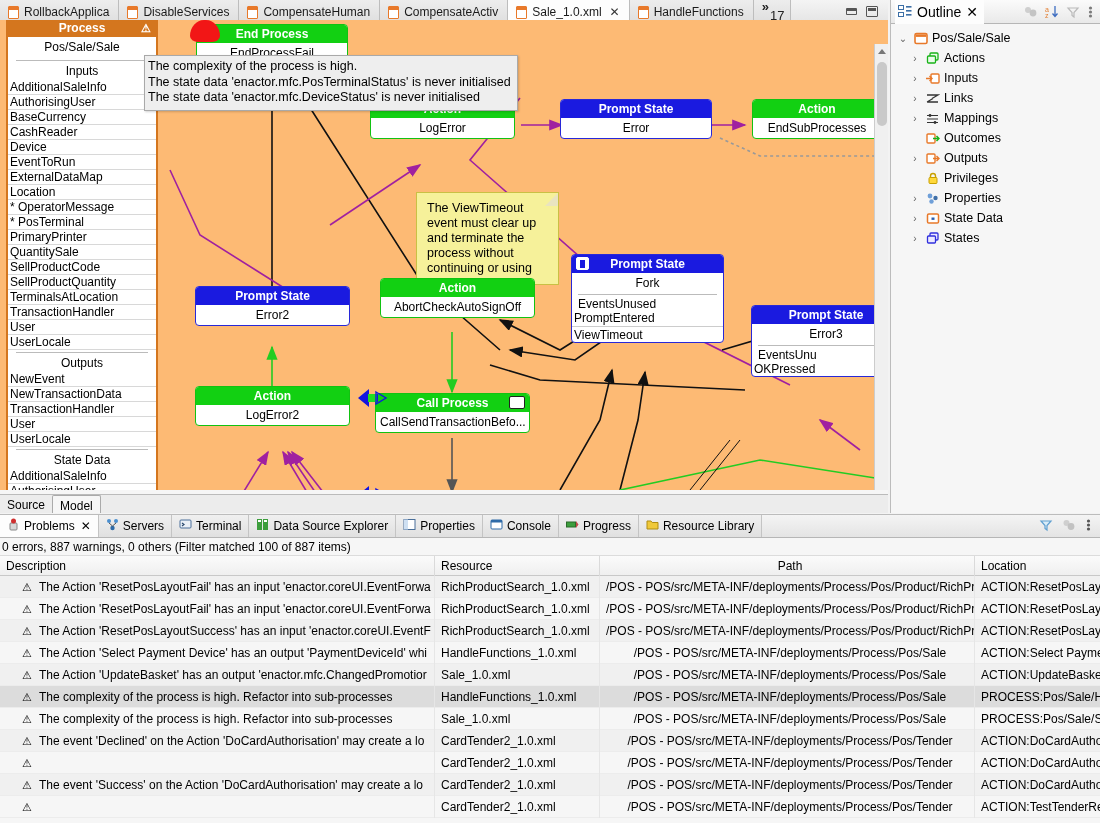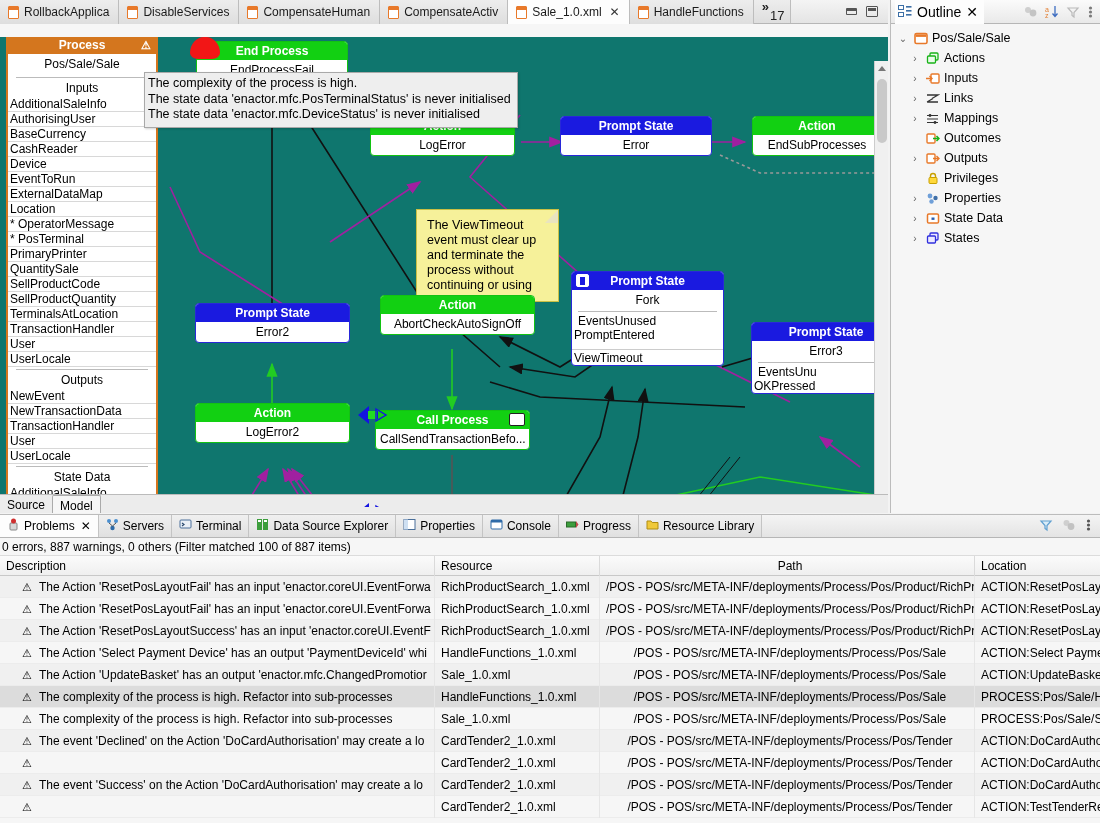--- a/index.html
+++ b/index.html
@@ -61,22 +61,22 @@
   .tab-overflow .chev { font-weight: bold; font-size: 13px; line-height: 12px;}
   .tab-overflow .cnt { font-size: 13px; align-self: flex-end; margin-left:1px;}
   .tabbar-spacer { flex: 1 1 auto; background: linear-gradient(to bottom,#f4f4f4,#e4e4e4); }
   .win-btns { display: flex; align-items: center; gap: 9px; padding: 0 10px; background: linear-gradient(to bottom,#f4f4f4,#e4e4e4);}
   .btn-min { width: 11px; height: 7px; border: 1.4px solid #555; border-top-width:3px; border-radius:1px;}
   .btn-max { width: 12px; height: 11px; border: 1.4px solid #555; border-radius: 1px; position: relative;}
   .btn-max::before { content:''; position:absolute; left:1px; right:1px; top:1px; height:3px; background:#555;}
 
   
   .canvas {
-    position: absolute; left: 0; top: 37px; width: 888px; height: 470px;
-    background: #0f766e;
+    position: absolute; left: 0; top: 20px; width: 888px; height: 470px;
+    background: #fdba74;
     overflow: hidden;
   }
   .canvas svg { position: absolute; left: 0; top: 0; }
 
   
   .procbox {
     position: absolute; left: 6px; top: 0px; width: 152px; height: 474px;
     background: #fff;
     border: 2px solid #d4761e;
     border-top: none;
@@ -115,21 +115,21 @@
   .node .body { text-align: center; padding: 3px 4px; white-space: nowrap; overflow: hidden;}
   .node.green { border: 1.6px solid #12c212; }
   .node.green .hdr { background: #12d012; }
   .node.blue { border: 1.6px solid #2828d8; }
   .node.blue .hdr { background: #1a1ae0; }
   .node .evhdr {
     border-top: 1px solid #bbb; margin: 1px 6px 0 6px;
     display: flex; font-size: 12px; padding-top: 2px;
   }
   .node .evrow { font-size: 12px; padding-left: 2px; }
-  .node .evrow.sep { border-top: 1px solid #ccc; margin-top: 7px; padding-top: 1px; }
+  .node .evrow.sep { border-top: 1px solid #ccc; margin-top: 1px; padding-top: 1px; }
   .node .hdr-badge {
     position: absolute; left: 4px; top: 2px; width: 13px; height: 13px;
     background: #fff; border: 1.5px solid #fff; border-radius: 2px;
     display: flex; align-items: center; justify-content: center;
   }
   .node .hdr-badge i { display:block; width:5px; height:8px; background:#1a1ae0; }
   .node .hdr-badge2 {
     position: absolute; right: 4px; top: 2px; width: 16px; height: 13px;
     background: #fff; border: 1.2px solid #222; border-radius: 2px;
   }

